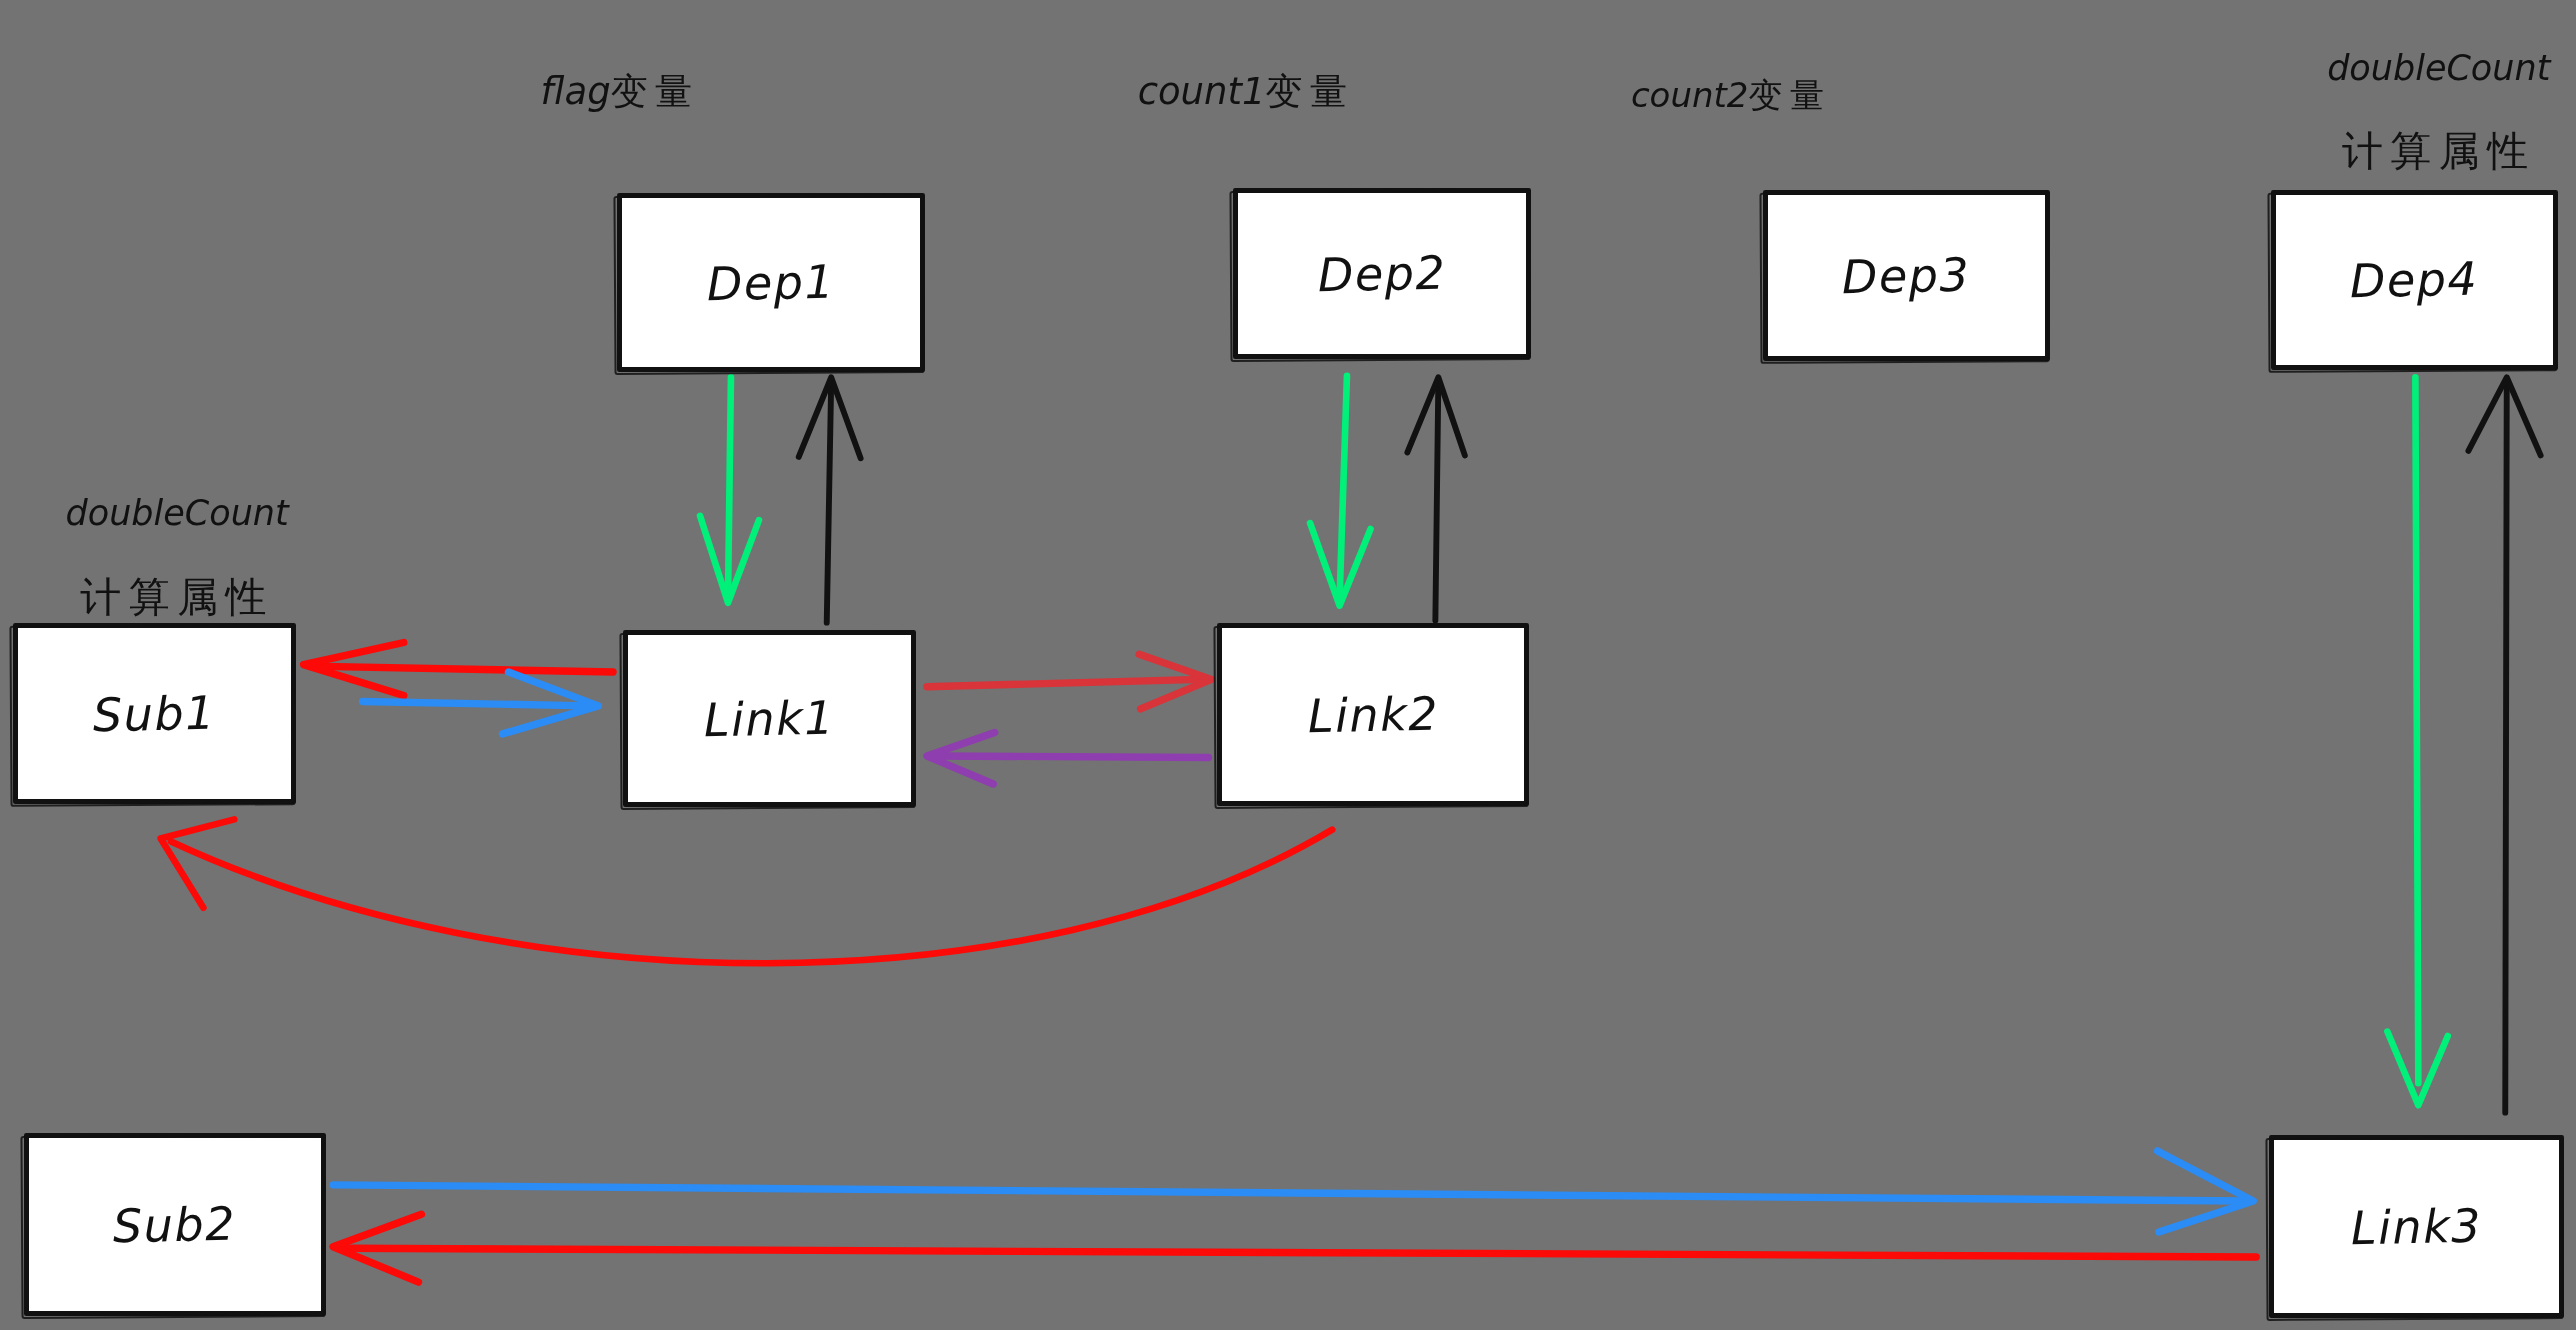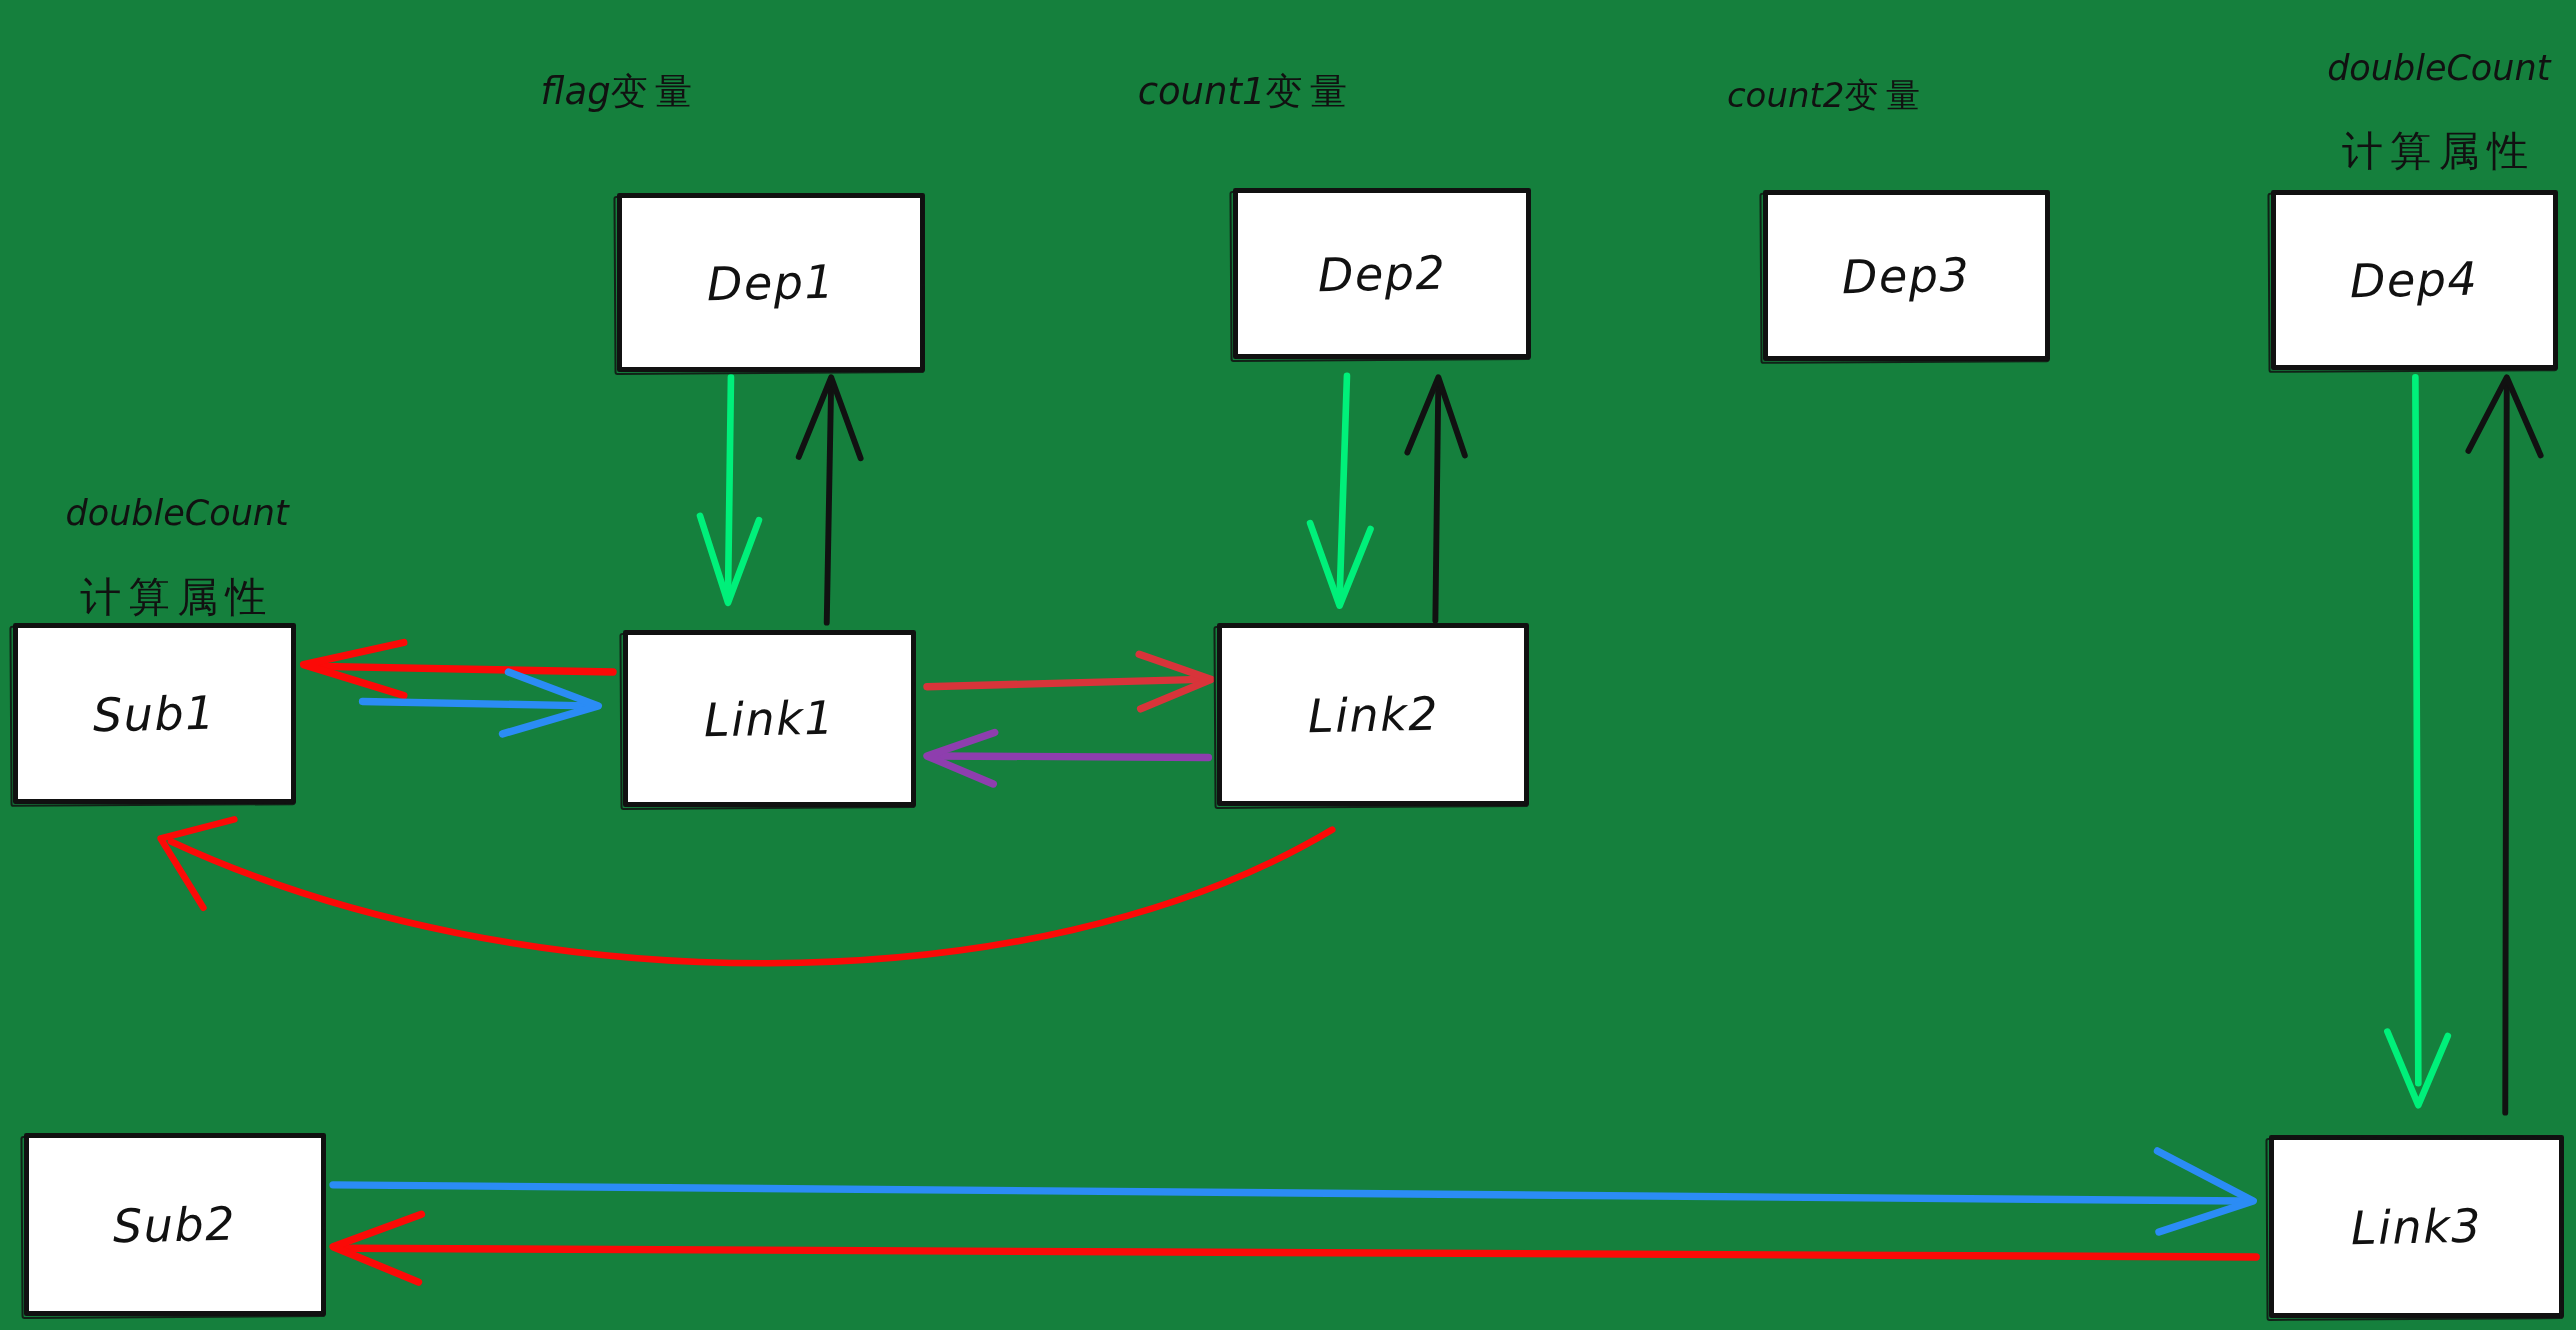--- a/index.html
+++ b/index.html
@@ -1,19 +1,19 @@
 <!DOCTYPE html>
 <html style="font-size:11.8px"><head>
 <meta charset="utf-8">
 <style>
   html,body{margin:0;padding:0;background:#ffffff;}
   #stage{
     position:relative;
     width:2576px;height:1330px;
-    background:#15803d;
+    background:#737373;
     overflow:hidden;
     font-family:"DejaVu Sans", sans-serif;
   }
   .node{
     position:absolute;
     display:flex;align-items:center;justify-content:center;
     box-sizing:border-box;
     border:5.2px solid #111111;
     background:#ffffff;
     color:#111111;
@@ -53,21 +53,21 @@
 <div id="stage">
 
   <div class="caption" style="left:442px;top:28px;width:309px;font-size:37px;">
     <span>flag</span><span class="cn">变量</span>
   </div>
 
   <div class="caption" style="left:1068px;top:28px;width:309px;font-size:37px;">
     <span>count1</span><span class="cn">变量</span>
   </div>
 
-  <div class="caption" style="left:1658px;top:37px;width:295px;font-size:34px;">
+  <div class="caption" style="left:1562px;top:37px;width:295px;font-size:34px;">
     <span>count2</span><span class="cn">变量</span>
   </div>
 
   <div class="caption" style="left:2269px;top:7.4px;width:295px;font-size:35px;">
     <span>doubleCount</span><br>
     <span class="cn" style="font-size:41px;">计算属性</span>
   </div>
 
   <div class="caption" style="left:7.4px;top:453px;width:295px;font-size:35px;">
     <span>doubleCount</span><br>

